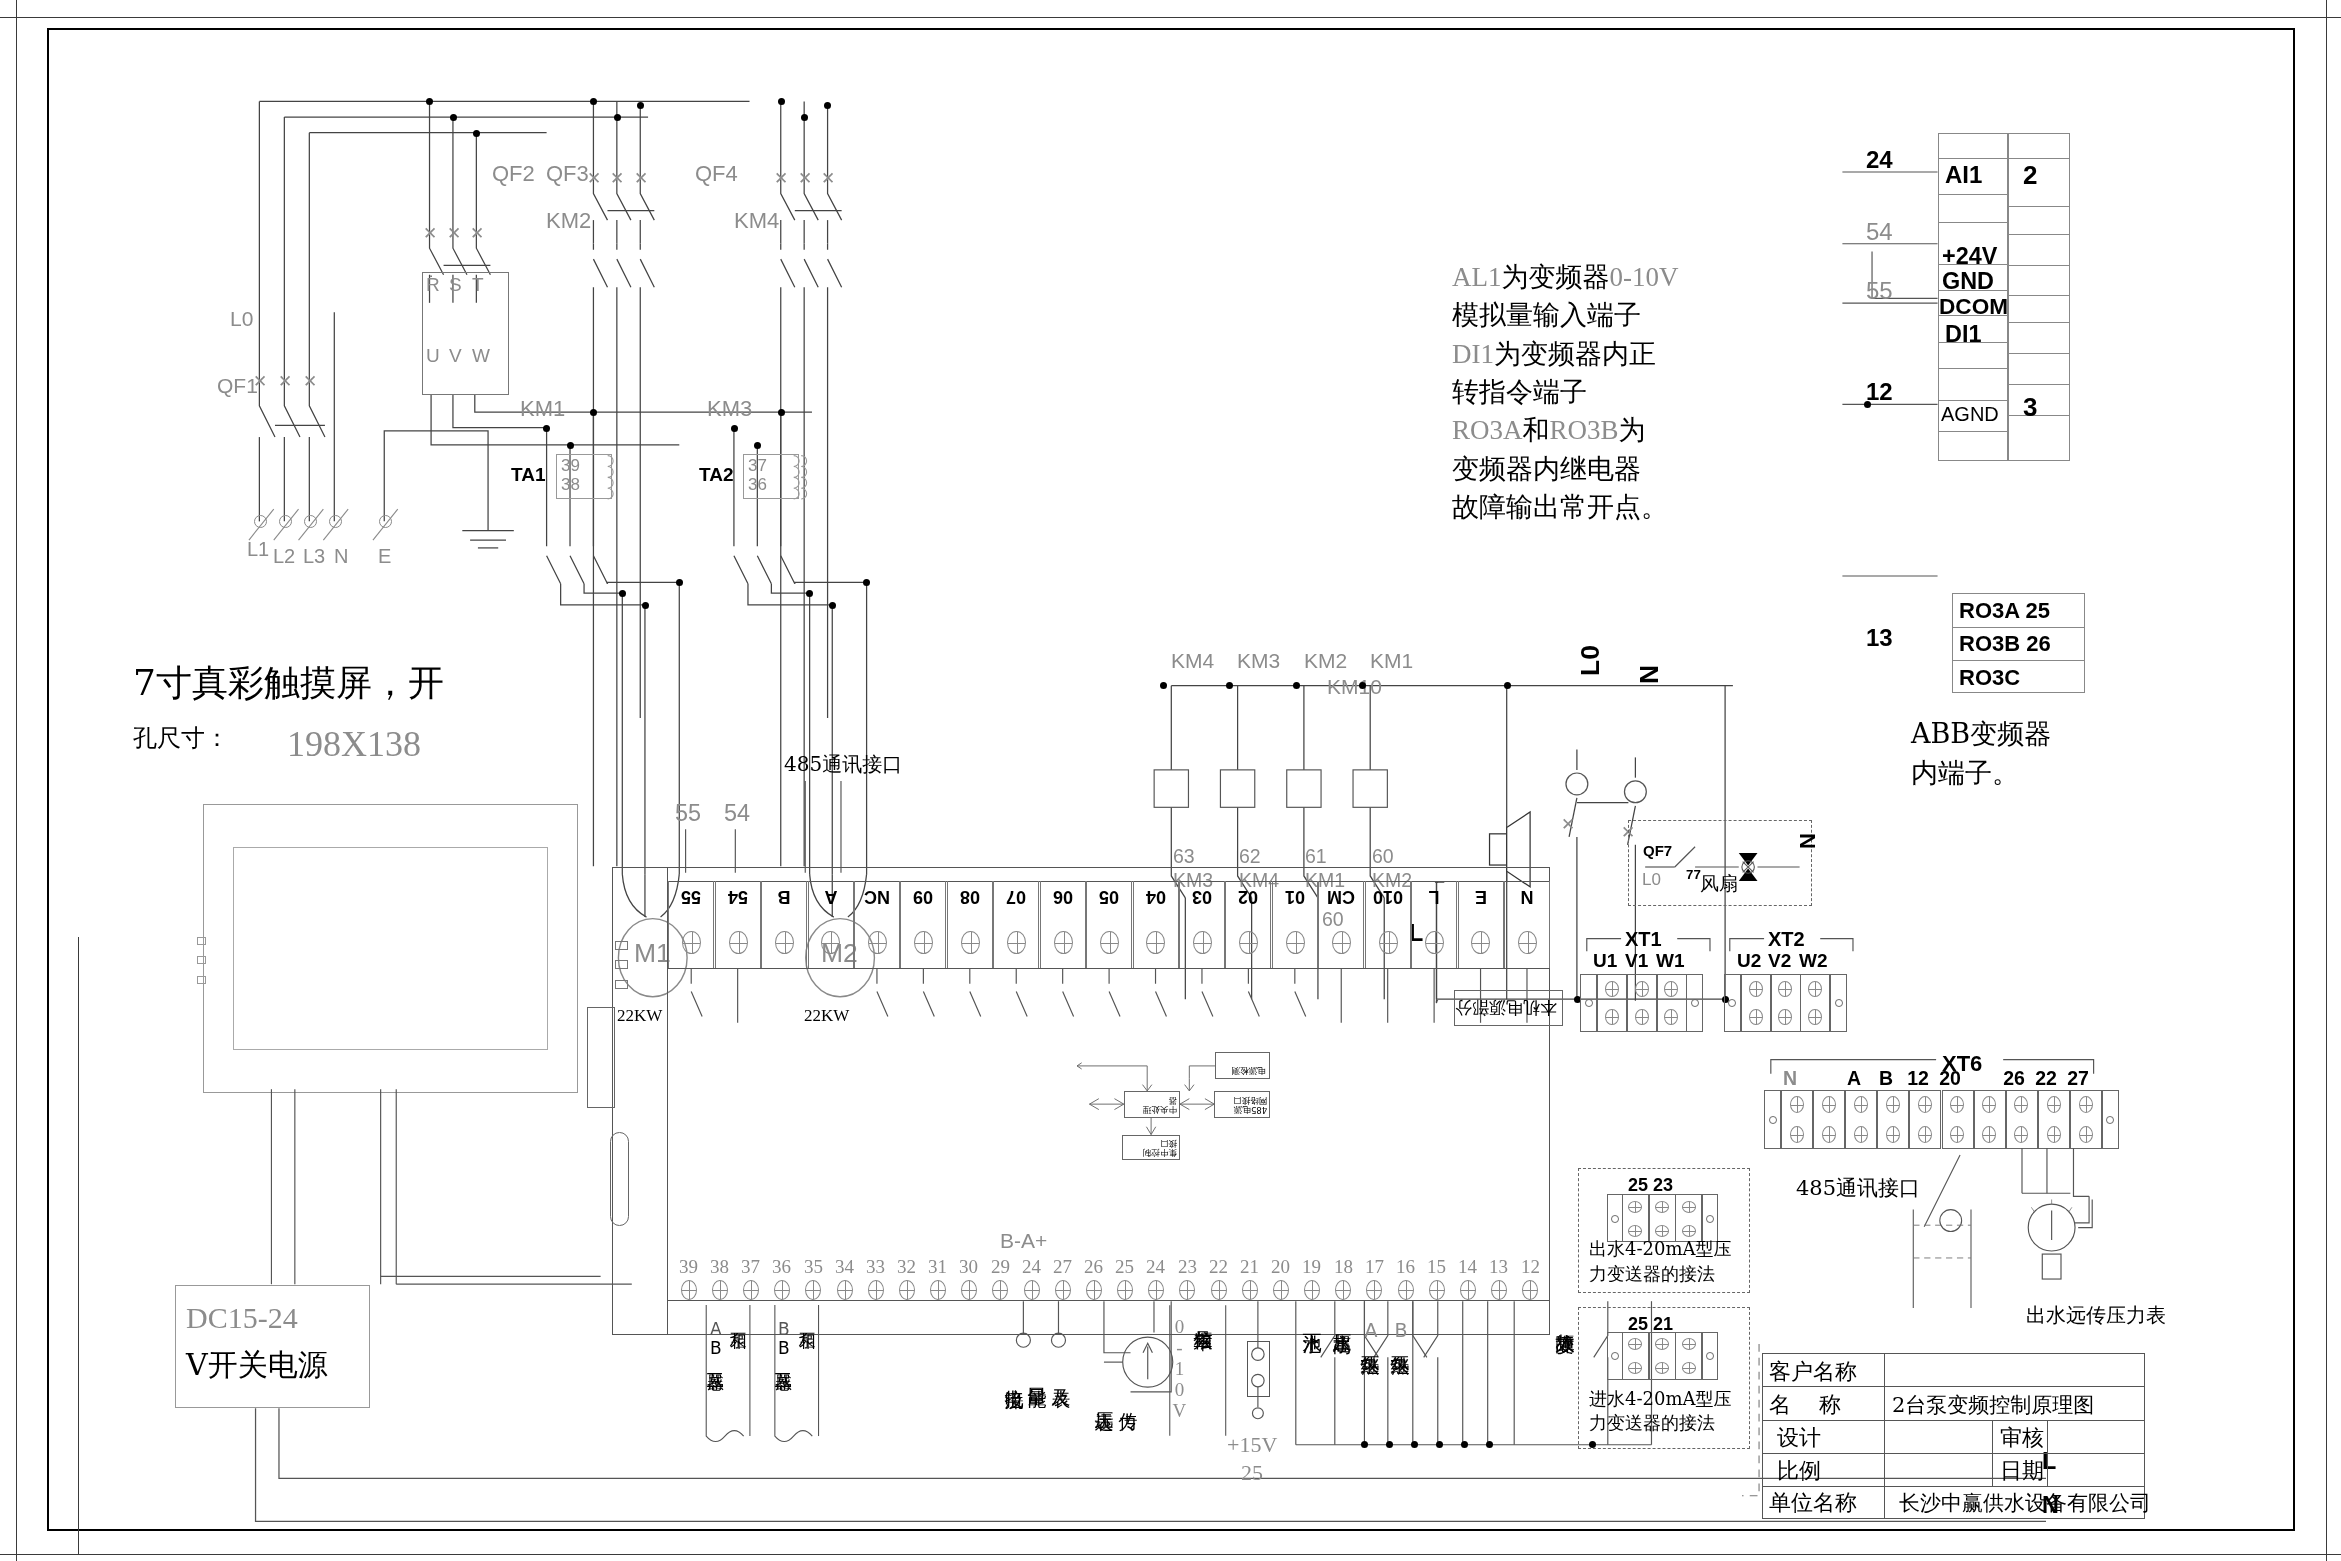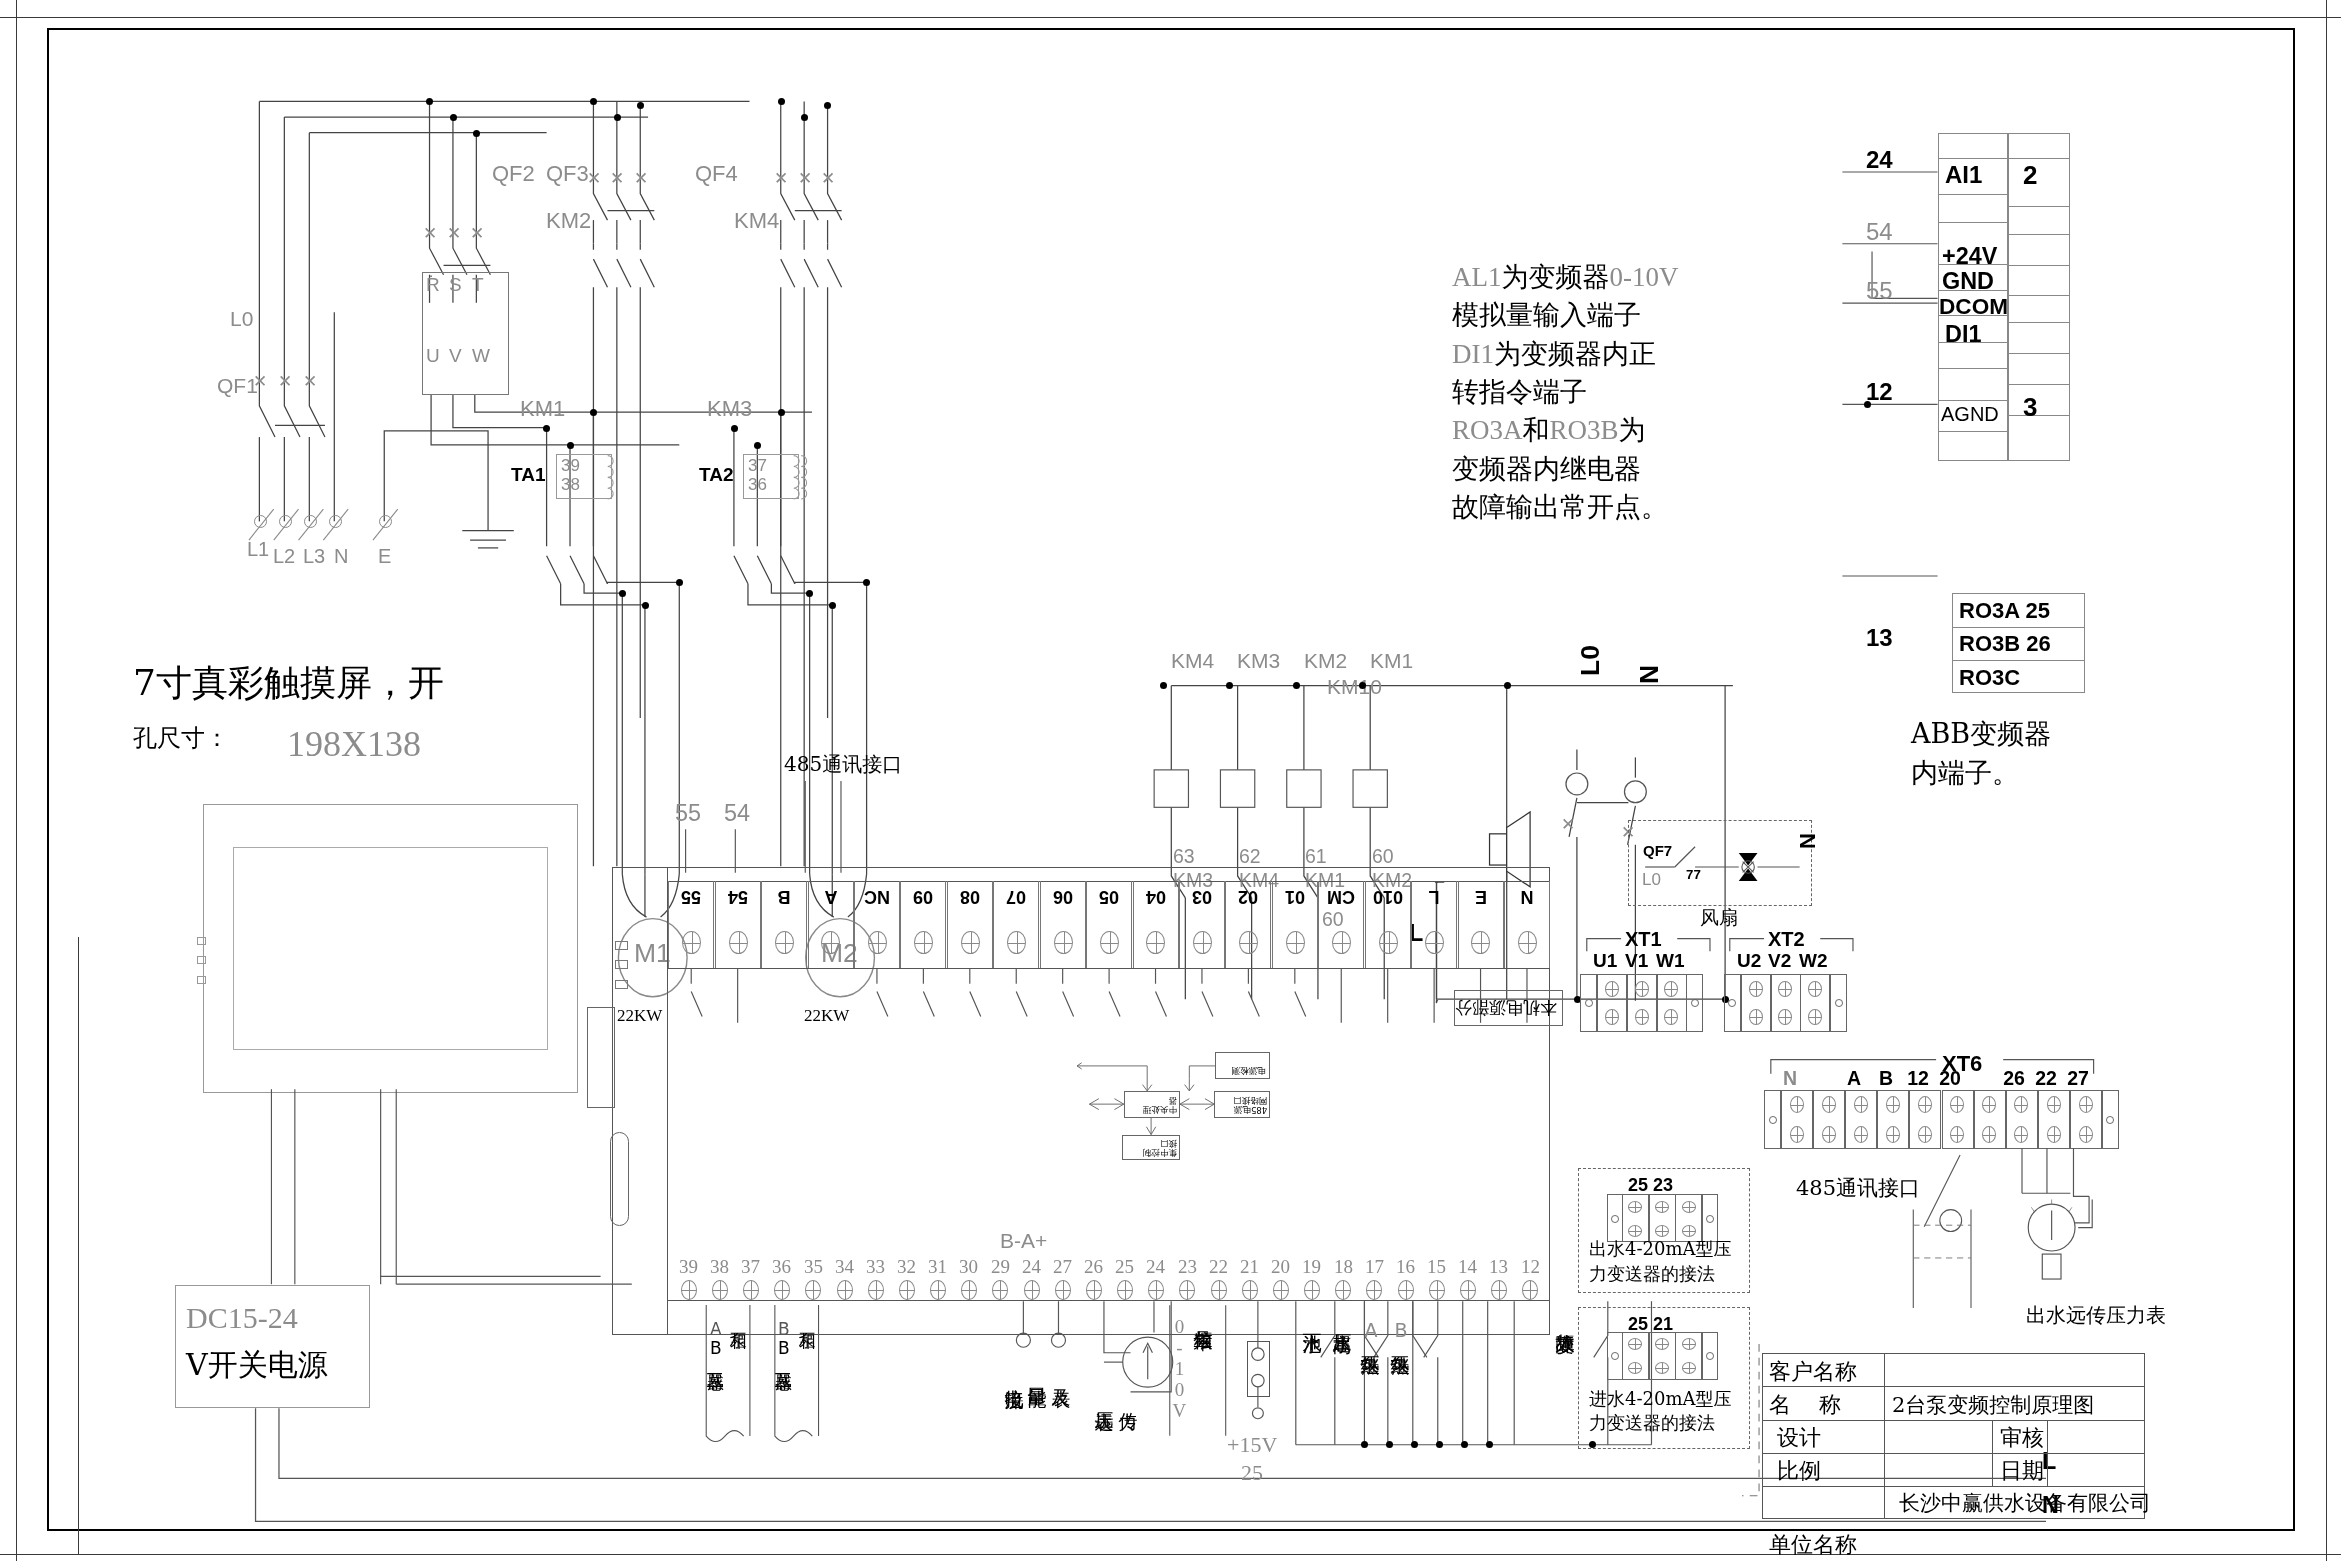--- a/index.html
+++ b/index.html
@@ -763,21 +763,21 @@
     </g>
     <g stroke="#555" stroke-width="1.4" fill="none">
       <circle cx="154" cy="60" r="8"></circle>
       <path d="M147 53 L 161 67 M161 53 L 147 67"></path>
     </g>
   </svg>
   <div class="t" style="left:1643px;top:843px;font-size:15px;font-weight:bold;">QF7</div>
   <div class="t lt" style="left:1642px;top:871px;font-size:17px;">L0</div>
   <div class="t" style="left:1686px;top:868px;font-size:13.3px;font-weight:bold;">77</div>
   <div class="t rot90" style="left:1796px;top:849px;font-size:22px;font-weight:bold;">N</div>
-  <div class="t cn" style="left:1700px;top:908px;font-size:19px;font-family:Liberation Sans, sans-serif;">风扇</div>
+  <div class="t cn" style="left:1700px;top:876px;font-size:19px;font-family:Liberation Mono, monospace;">风扇</div>
 
   <div class="t" style="left:1625px;top:929px;font-size:20px;font-weight:bold;">XT1</div>
   <svg width="133" height="23.4" style="left:1585px;top:934px;" viewBox="0 0 170 30">
     <g stroke="#555" stroke-width="1.5" fill="none">
         <path d="M2 22 V 6 H 46"></path>
         <path d="M118 6 H 160 V 22"></path>
       </g>
   </svg>
   <div class="t" style="left:1593px;top:951px;font-size:19px;font-weight:bold;">U1</div>
   <div class="t" style="left:1625px;top:951px;font-size:19px;font-weight:bold;">V1</div>
@@ -958,21 +958,21 @@
   <div class="ln v" style="left:1884px;top:1353px;height:166px;background:#555;"></div>
   <div class="ln v" style="left:1992px;top:1420px;height:66px;background:#555;"></div>
   <div class="ln v" style="left:2047px;top:1420px;height:66px;background:#555;"></div>
   <div class="t cn" style="left:1769px;top:1360px;font-size:22px;font-family:'DejaVu Serif',serif;">客户名称</div>
   <div class="t cn" style="left:1769px;top:1393px;font-size:22px;font-family:'DejaVu Serif',serif;">名    称</div>
   <div class="t cn" style="left:1892px;top:1394px;font-size:21px;font-family:'DejaVu Serif',serif;">2台泵变频控制原理图</div>
   <div class="t cn" style="left:1777px;top:1426px;font-size:22px;font-family:'DejaVu Serif',serif;">设计</div>
   <div class="t cn" style="left:2000px;top:1426px;font-size:22px;font-family:'DejaVu Serif',serif;">审核</div>
   <div class="t cn" style="left:1777px;top:1459px;font-size:22px;font-family:'DejaVu Serif',serif;">比例</div>
   <div class="t cn" style="left:2000px;top:1459px;font-size:22px;font-family:'DejaVu Serif',serif;">日期</div>
-  <div class="t cn" style="left:1769px;top:1491px;font-size:22px;font-family:Liberation Mono, monospace;margin-top:44px;">单位名称</div>
+  <div class="t cn" style="left:1769px;top:1491px;font-size:22px;font-family:Liberation Sans, sans-serif;">单位名称</div>
   <div class="t cn" style="left:1899px;top:1492px;font-size:21px;font-family:'DejaVu Serif',serif;">长沙中赢供水设备有限公司</div>
   <svg width="31" height="180" style="left:1742px;top:1343px;" viewBox="0 0 40 230">
     <g stroke="#777" stroke-width="1.4" stroke-dasharray="10 8" fill="none">
       <path d="M22 0 V 196 H 0"></path>
     </g>
   </svg>
 
 </div>
 
 

